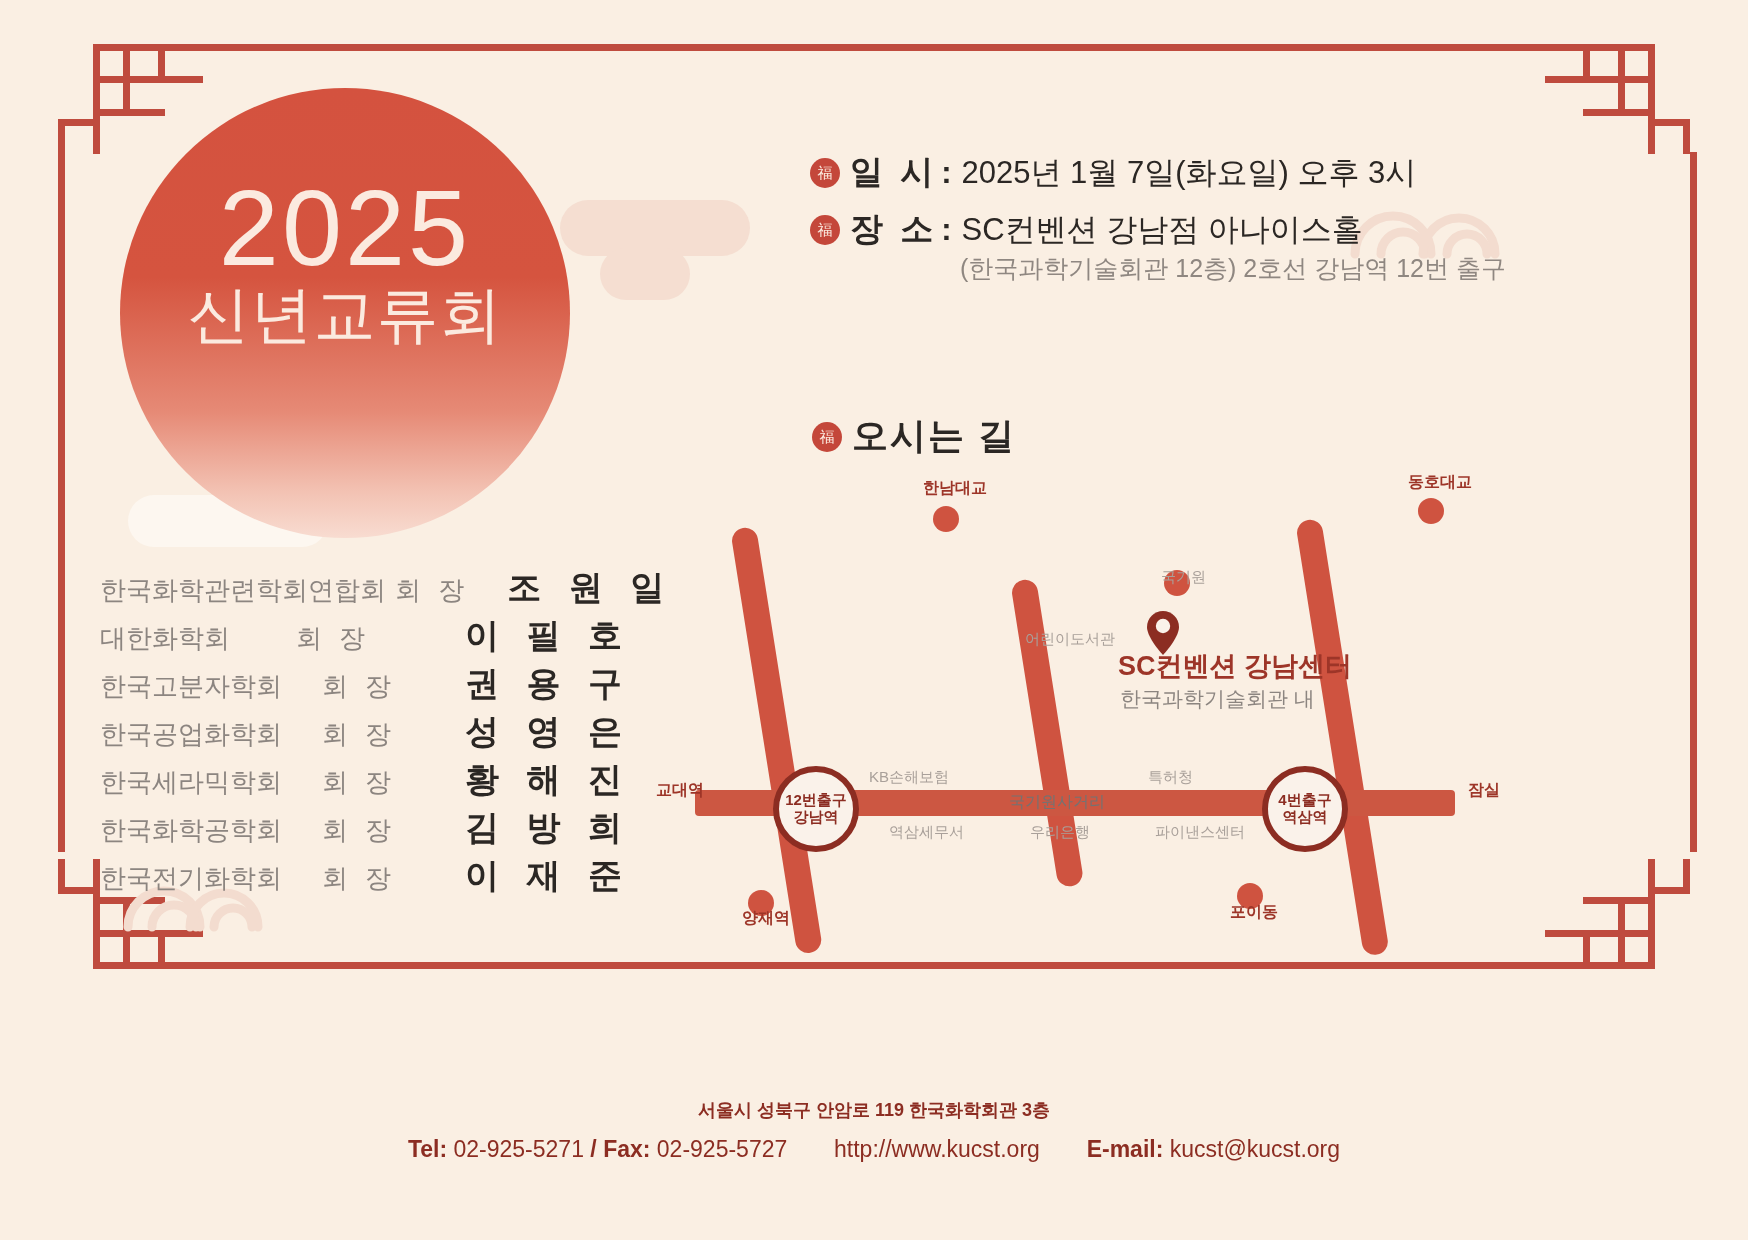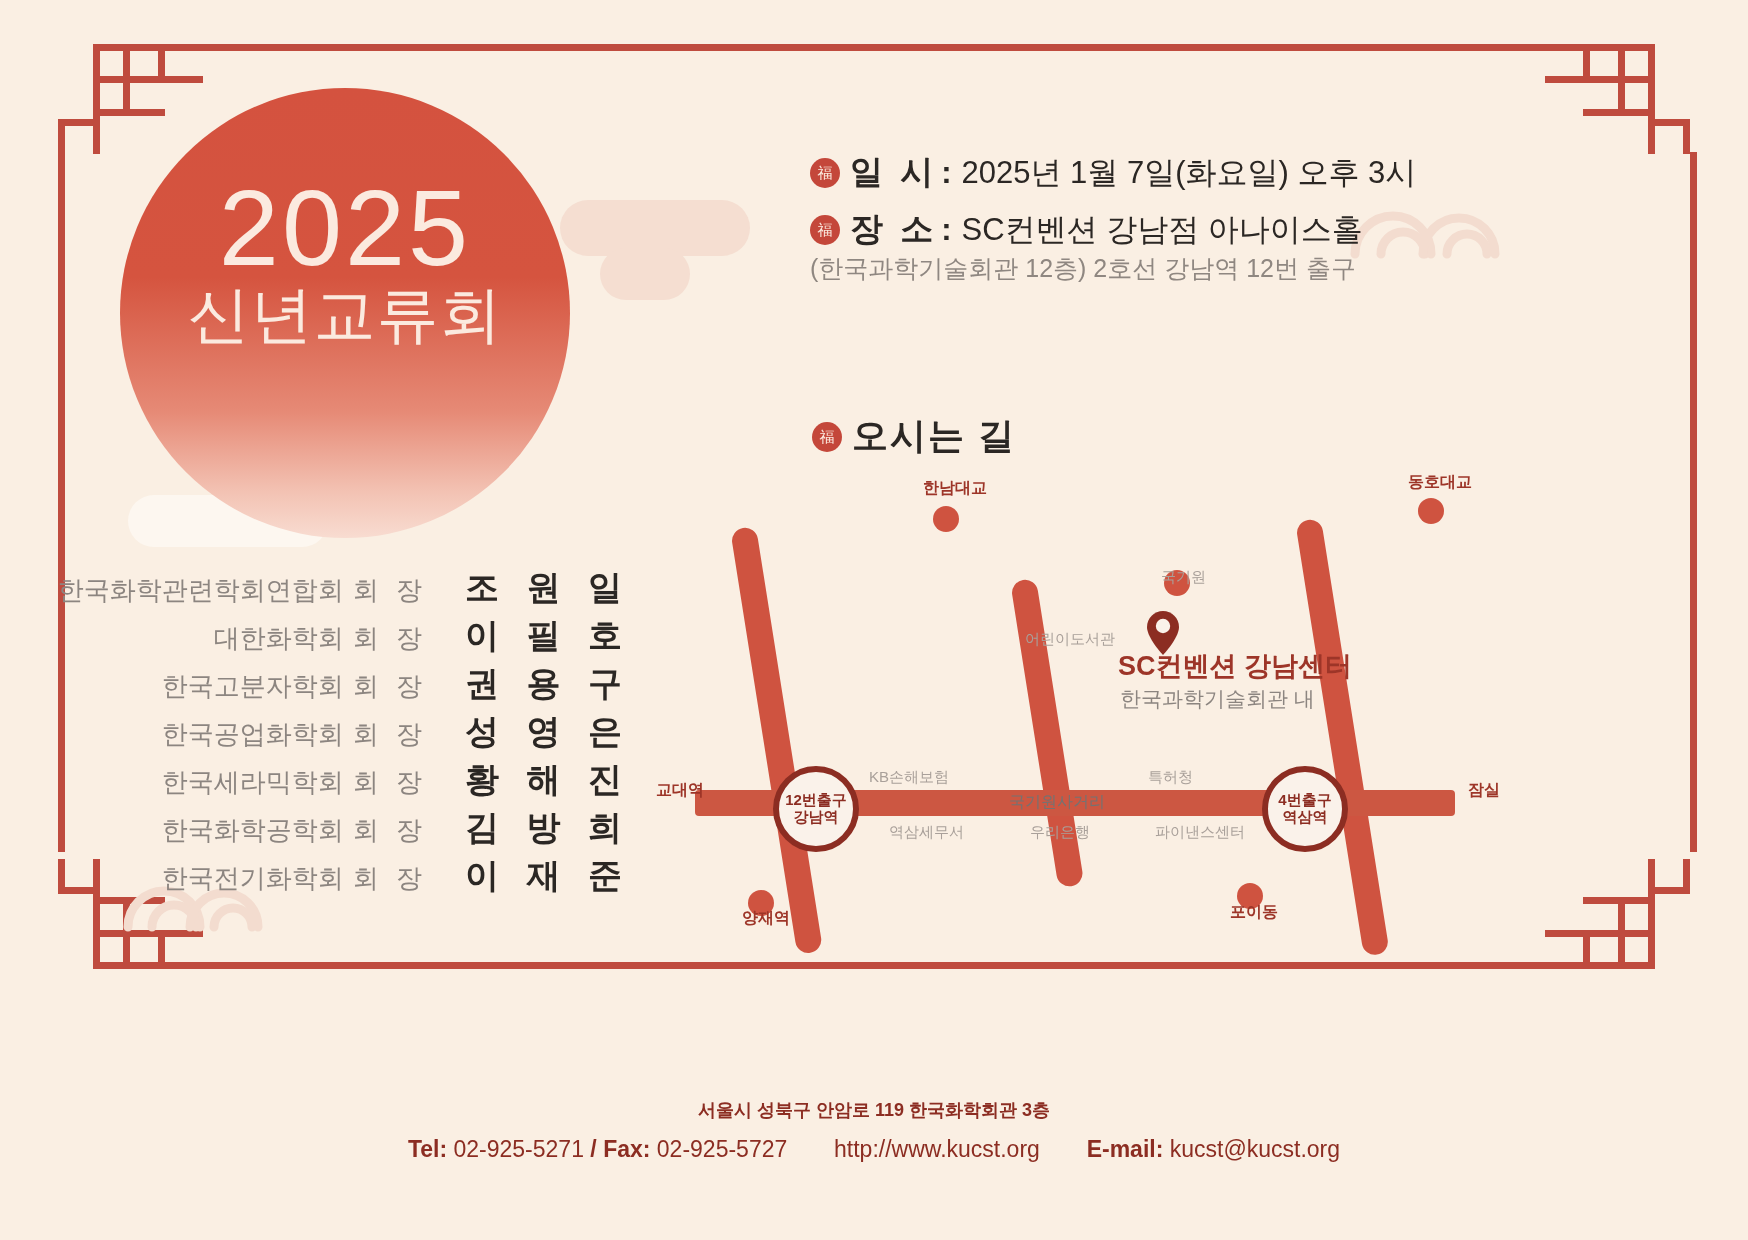--- a/index.html
+++ b/index.html
@@ -49,29 +49,29 @@
   .fuk{
     display:inline-block;width:30px;height:30px;border-radius:50%;
     background:#c4473a;color:#fbeadf;font-size:15px;line-height:30px;text-align:center;
     font-family:"DejaVu Serif",serif;vertical-align:middle;margin-right:10px;flex:0 0 auto;
   }
   .info-row{display:flex;align-items:center;margin-bottom:12px;}
   .info-label{font-size:33px;font-weight:700;color:#2b2724;letter-spacing:4px;margin-right:4px;white-space:nowrap;}
   .info-colon{font-size:31px;font-weight:700;color:#2b2724;margin-right:10px;}
   .info-value{font-size:31px;font-weight:400;color:#2b2724;white-space:nowrap;}
   #info{position:absolute;left:810px;top:150px;}
-  #venue-sub{margin-top:-2px;font-size:25px;color:#8f8781;white-space:nowrap;}
+  #venue-sub{margin-left:150px;margin-top:-2px;font-size:25px;color:#8f8781;white-space:nowrap;}
 
   
   #way-head{position:absolute;left:812px;top:412px;display:flex;align-items:center;}
   #way-head .t{font-size:36px;font-weight:700;color:#2b2724;letter-spacing:2px;}
 
   
   #roster{position:absolute;left:100px;top:565px;width:500px;}
-  .rrow{display:flex;align-items:baseline;justify-content:flex-end;height:48px;}
+  .rrow{display:flex;align-items:baseline;justify-content:space-between;height:48px;}
   .rorg{font-size:26px;color:#8c8580;letter-spacing:0px;white-space:nowrap;text-align:right;}
   .rtitle{font-size:26px;color:#8c8580;letter-spacing:5px;margin-left:9px;white-space:nowrap;}
   .rname{font-size:34px;font-weight:700;color:#2b2724;letter-spacing:9px;width:135px;
          text-align:right;margin-left:38px;white-space:nowrap;}
 
   
   #map{position:absolute;left:640px;top:480px;width:900px;height:470px;text-align:right;}
   .road{position:absolute;background:#cf5340;border-radius:13px;}
   .roadmain{position:absolute;background:#cc5742;height:26px;border-radius:4px;}
   .mlabel{position:absolute;font-size:15px;color:#a9a09a;white-space:nowrap;}

